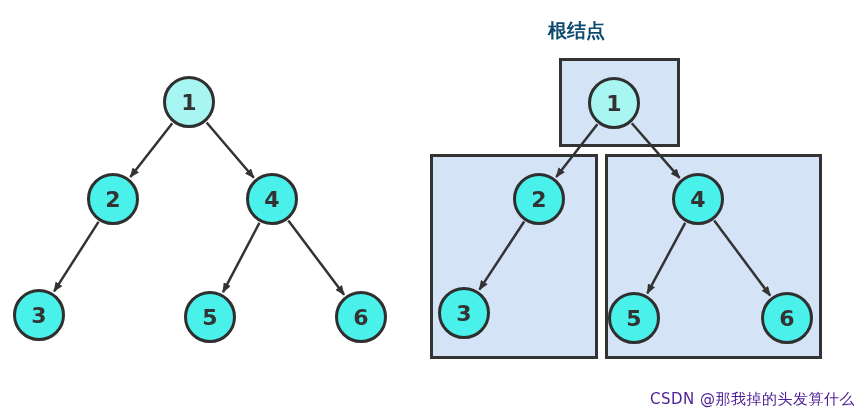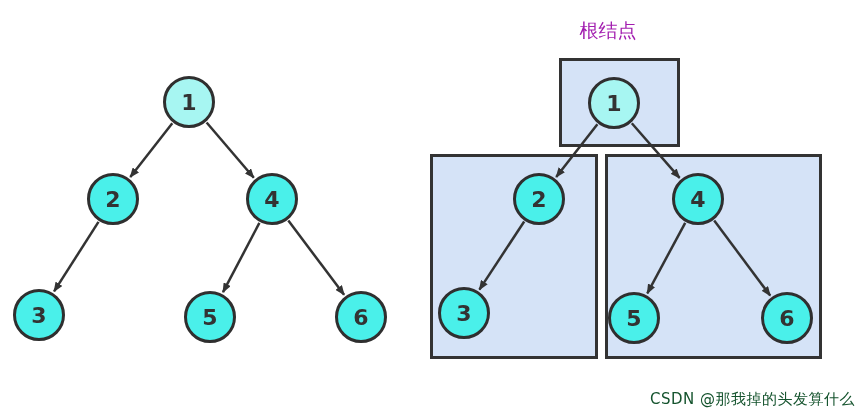--- a/index.html
+++ b/index.html
@@ -12,26 +12,26 @@
     box-sizing:border-box;z-index:1;
   }
   #arrow-layer{position:absolute;left:0;top:0;z-index:2;}
   .node{
     position:absolute;width:46px;height:46px;border:3px solid #2f2f2f;border-radius:50%;
     background:#4af0ea;display:flex;align-items:center;justify-content:center;
     font-weight:bold;font-size:22px;color:#333333;z-index:3;box-sizing:content-box;
   }
   .node.root{background:#a7f6f2;}
   .caption{
-    position:absolute;font-weight:normal;font-size:20px;color:#a21caf;
-    text-align:center;z-index:3;white-space:nowrap;
+    position:absolute;font-weight:bold;font-size:20px;color:#0c4a6e;
+    text-align:left;z-index:3;white-space:nowrap;
   }
   .caption.small{font-size:19px;}
   #watermark{
-    position:absolute;right:6px;top:390px;font-size:15px;color:#14532d;
+    position:absolute;right:6px;top:390px;font-size:15px;color:#4c1d95;
     z-index:3;white-space:nowrap;letter-spacing:0.5px;
   }
 </style>
 </head>
 <body>
 
 <div id="canvas">
 
   <div class="box" style="left:559px;top:58px;width:121px;height:89px"></div>
   <div class="box" style="left:430px;top:154px;width:168px;height:205px"></div>

